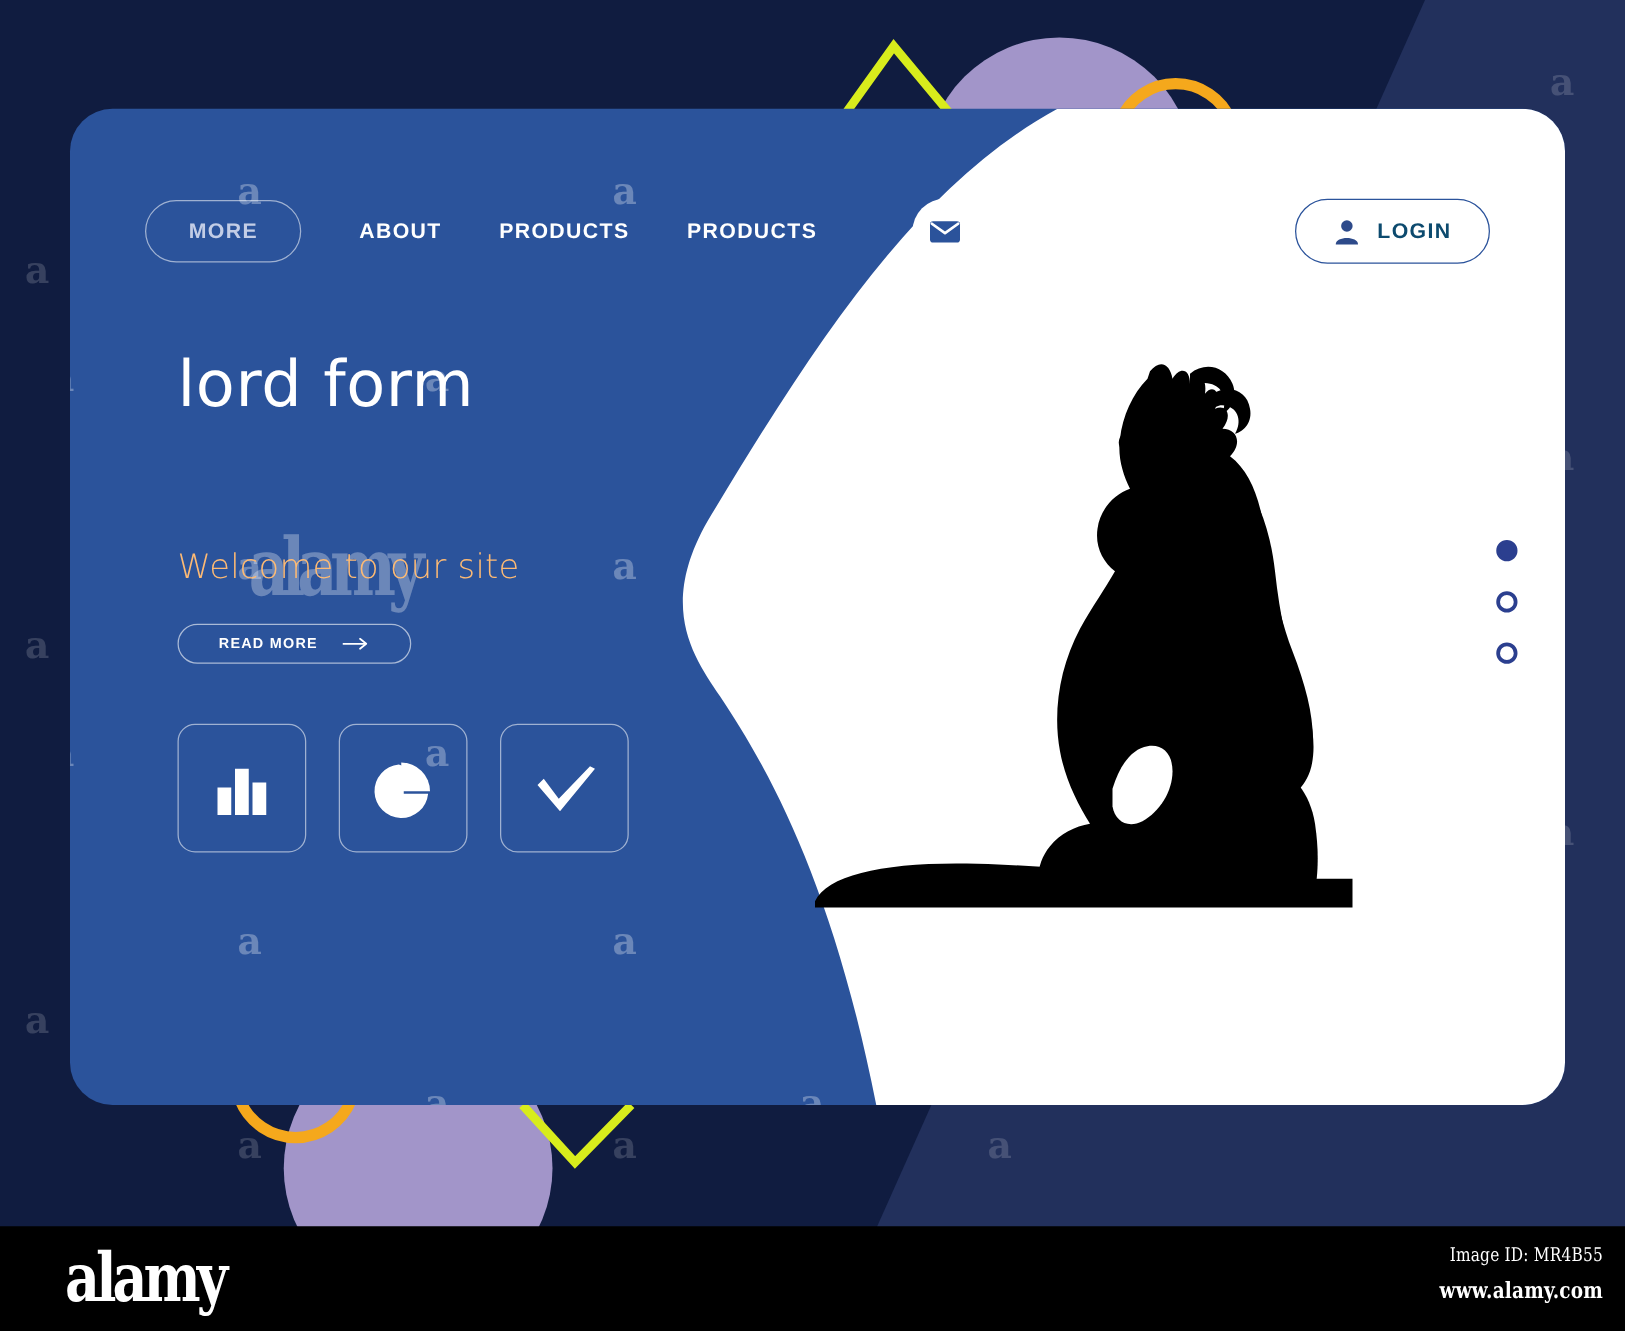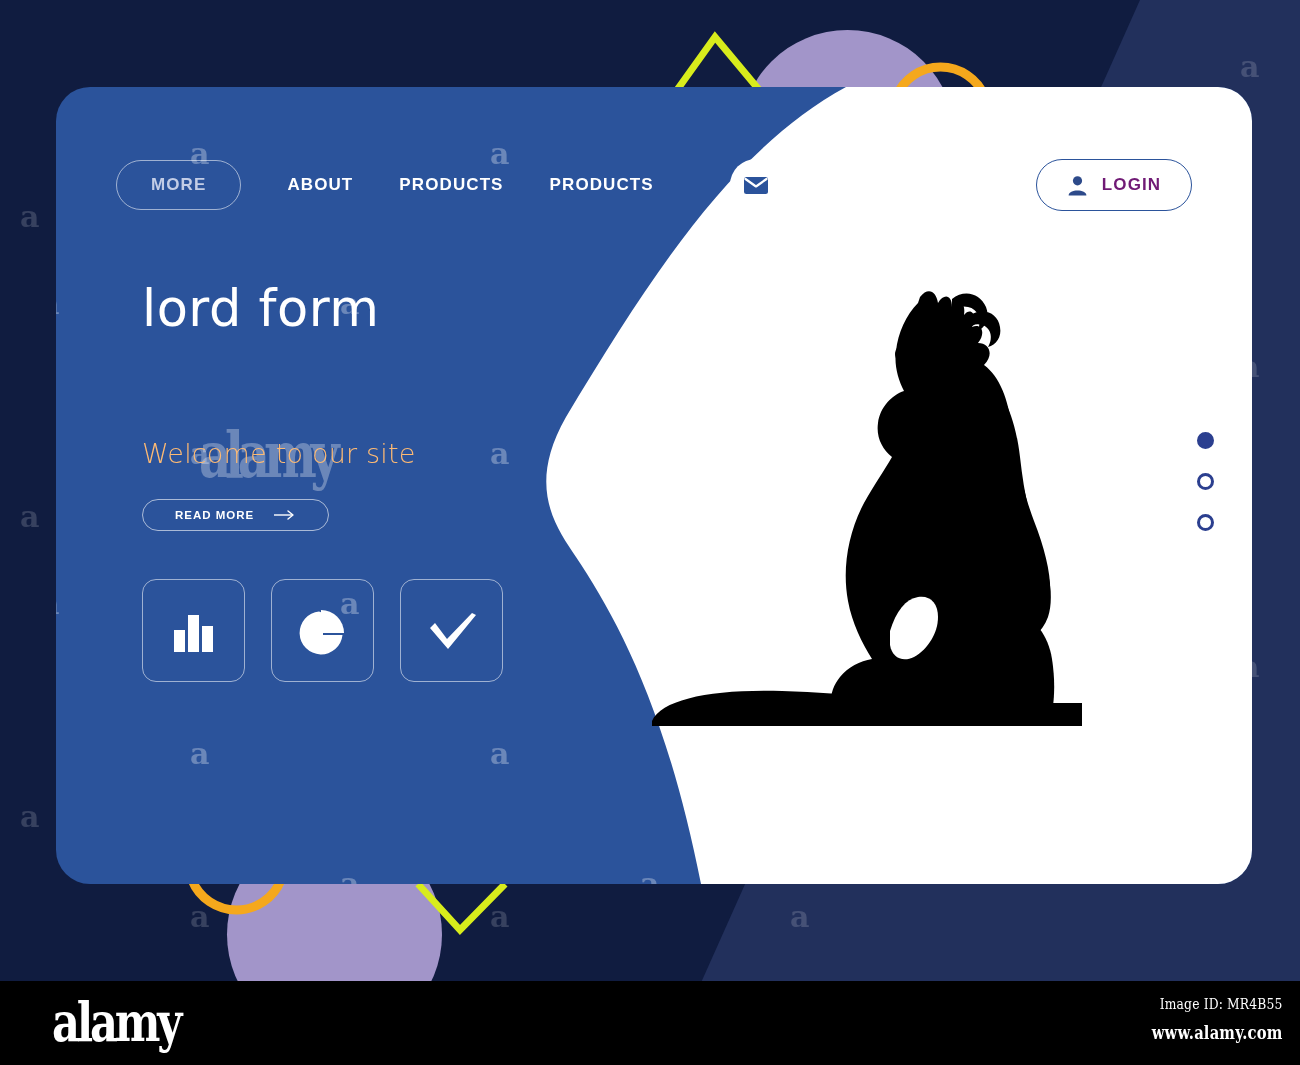--- a/index.html
+++ b/index.html
@@ -130,21 +130,21 @@
     width:156px; height:52px;
     border-radius:28px;
     background:#ffffff;
     border:1px solid #2b539b;
     display:flex; align-items:center; justify-content:center;
     gap:14px;
     cursor:pointer;
     z-index:40;
   }
   .login-label {
-    color:#701a75;
+    color:#0c4a6e;
     font-size:17px;
     font-weight:700;
     letter-spacing:1.1px;
   }
 
   
   .hero {
     position:absolute;
     left:86px; top:196px;
     width:430px;

